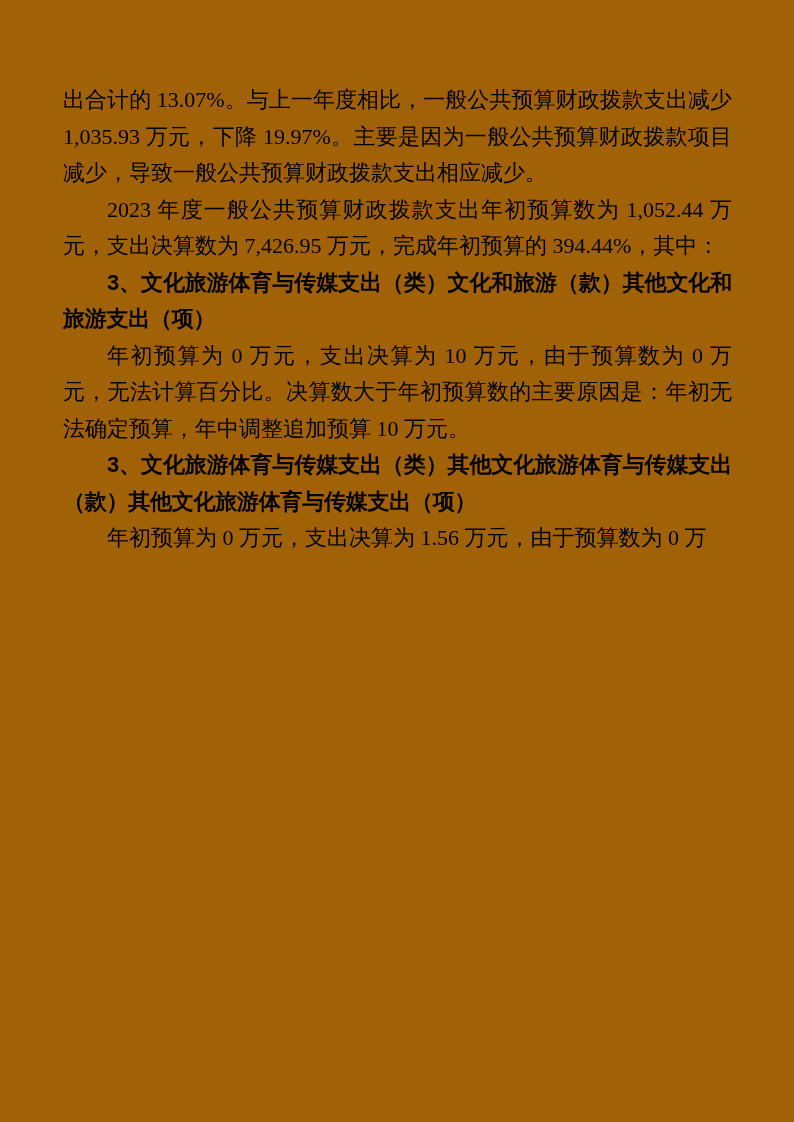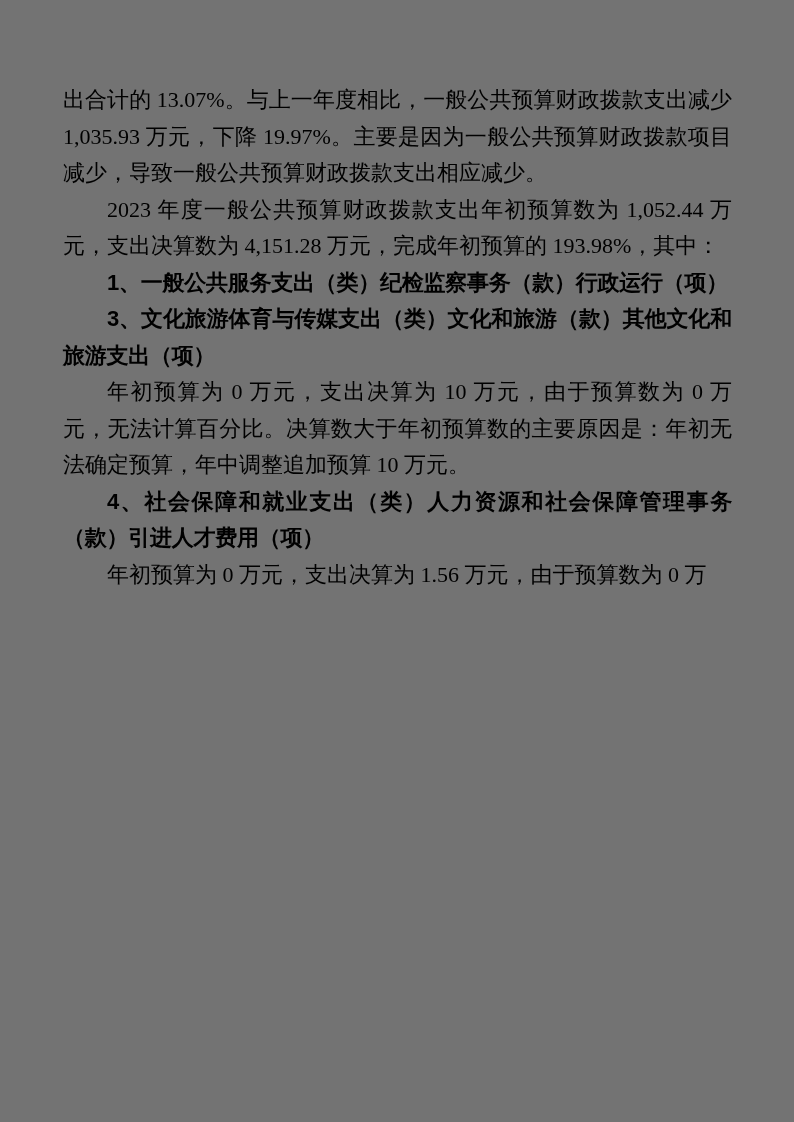--- a/index.html
+++ b/index.html
@@ -9,21 +9,21 @@
   body {
     width: 794px;
     height: 1122px;
     background: #ffffff;
     overflow: hidden;
   }
   .page {
     box-sizing: border-box;
     width: 794px;
     height: 1122px;
-    background: #737373;
+    background: #a16207;
     padding: 82px 62px 0 63px;
     color: #000000;
   }
   .doc p {
     margin: 0;
     padding: 0;
     font-size: 22px;
     line-height: 36.5px;
     text-align: justify;
     color: #000000;
@@ -43,20 +43,19 @@
     text-indent: 2em;
     letter-spacing: -0.25px;
   }
 </style>
 </head>
 <body>
 
 <div class="page">
   <div class="doc">
       <p class="cont">出合计的 13.07%。与上一年度相比，一般公共预算财政拨款支出减少 1,035.93 万元，下降 19.97%。主要是因为一般公共预算财政拨款项目减少，导致一般公共预算财政拨款支出相应减少。</p>
-      <p class="body">2023 年度一般公共预算财政拨款支出年初预算数为 1,052.44 万元，支出决算数为 4,151.28 万元，完成年初预算的 193.98%，其中：</p>
-      <p class="heading">1、一般公共服务支出（类）纪检监察事务（款）行政运行（项）</p>
+      <p class="body">2023 年度一般公共预算财政拨款支出年初预算数为 1,052.44 万元，支出决算数为 7,426.95 万元，完成年初预算的 394.44%，其中：</p>
       <p class="heading">3、文化旅游体育与传媒支出（类）文化和旅游（款）其他文化和旅游支出（项）</p>
       <p class="body">年初预算为 0 万元，支出决算为 10 万元，由于预算数为 0 万元，无法计算百分比。决算数大于年初预算数的主要原因是：年初无法确定预算，年中调整追加预算 10 万元。</p>
-      <p class="heading">4、社会保障和就业支出（类）人力资源和社会保障管理事务（款）引进人才费用（项）</p>
+      <p class="heading">3、文化旅游体育与传媒支出（类）其他文化旅游体育与传媒支出（款）其他文化旅游体育与传媒支出（项）</p>
       <p class="body">年初预算为 0 万元，支出决算为 1.56 万元，由于预算数为 0 万</p>
     </div>
 </div>
 
 </body></html>

